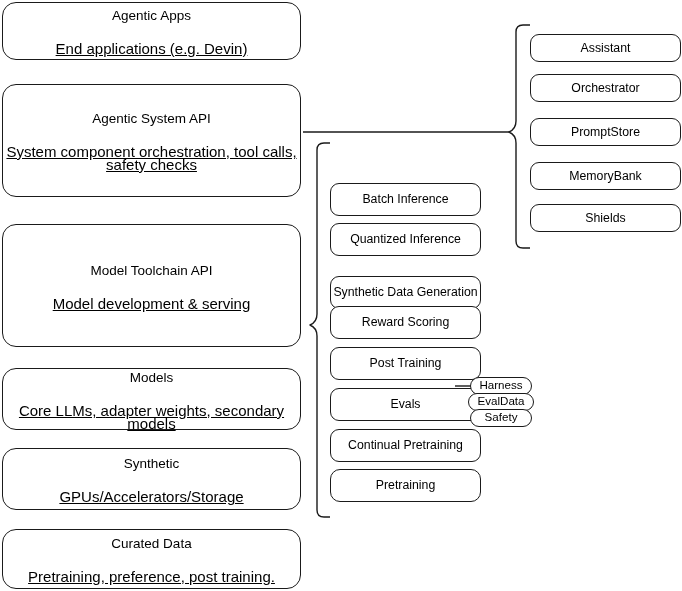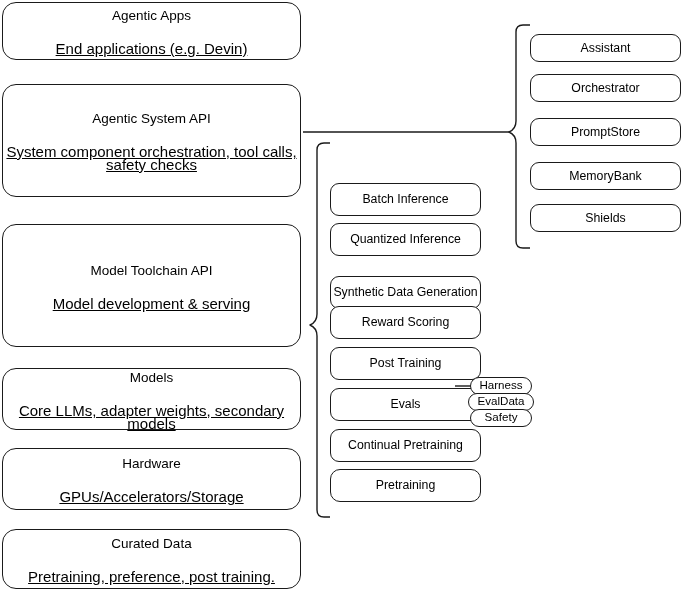--- a/index.html
+++ b/index.html
@@ -122,21 +122,21 @@
     <div class="title">Model Toolchain API</div>
     <div class="subtitle">Model development &amp; serving</div>
   </div>
 
   <div class="box layer" style="top:368px;height:62px;">
     <div class="title">Models</div>
     <div class="subtitle">Core LLMs, adapter weights, secondary models</div>
   </div>
 
   <div class="box layer" style="top:448px;height:62px;">
-    <div class="title">Hardware</div>
+    <div class="title">Synthetic</div>
     <div class="subtitle">GPUs/Accelerators/Storage</div>
   </div>
 
   <div class="box layer" style="top:529px;height:60px;">
     <div class="title">Curated Data</div>
     <div class="subtitle">Pretraining, preference, post training.</div>
   </div>
 
   <div class="box item mid-item" style="top:183px;">
     <span>Batch Inference</span>

